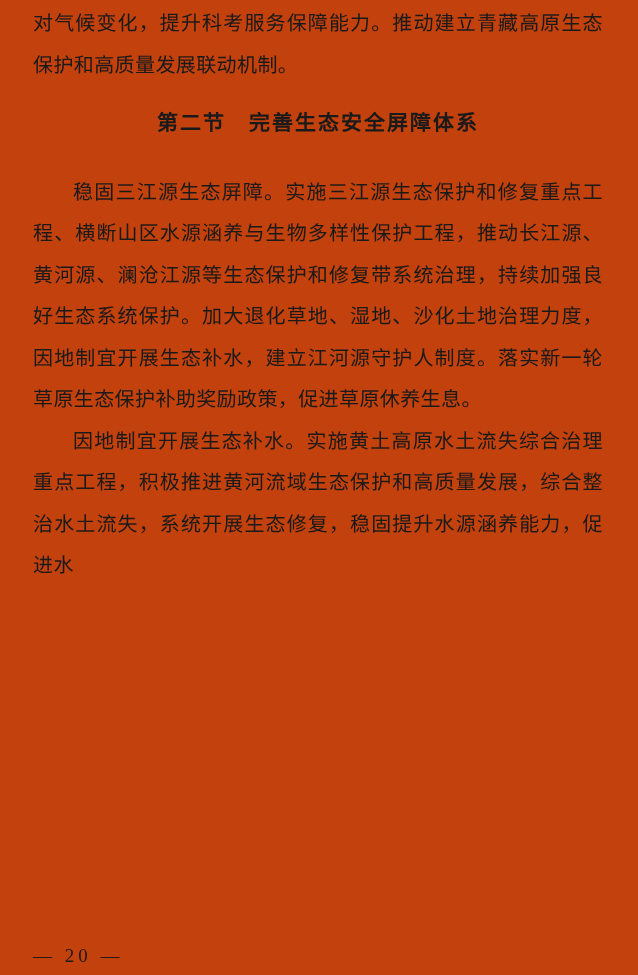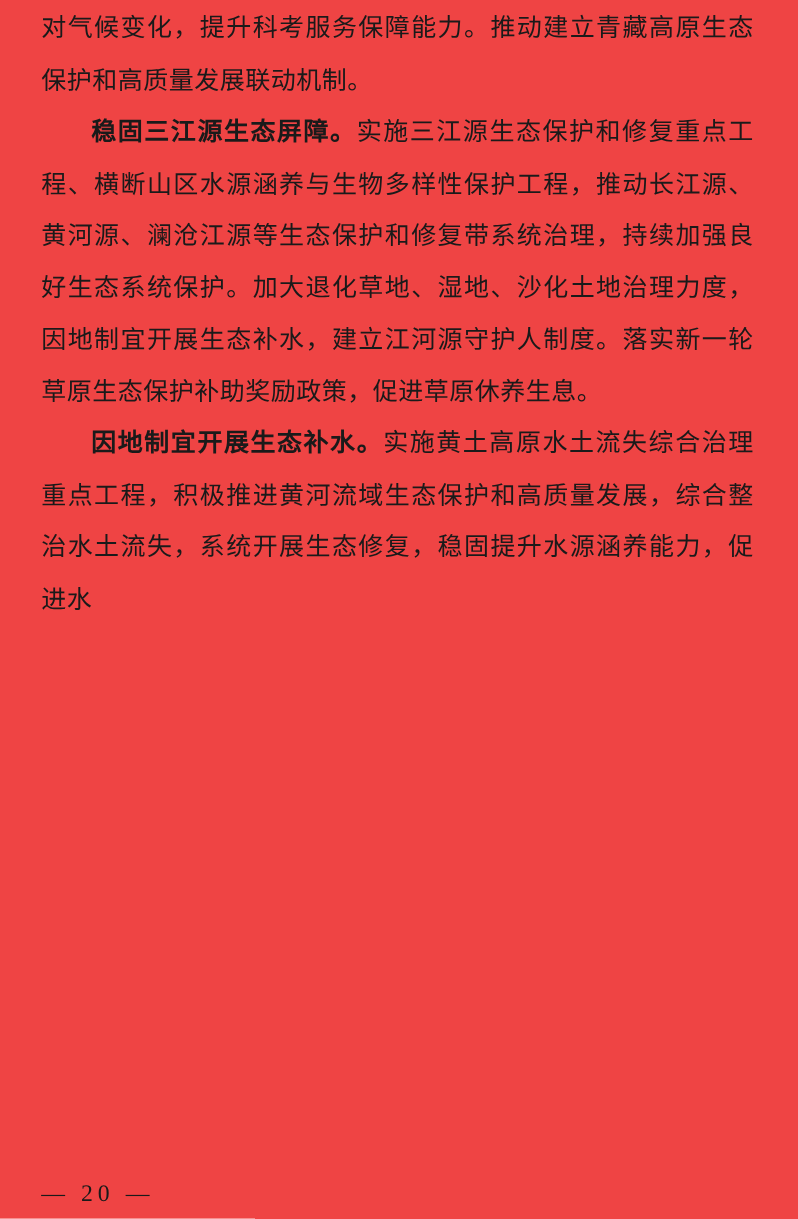--- a/index.html
+++ b/index.html
@@ -4,21 +4,21 @@
 <style>
   html, body {
     margin: 0;
     padding: 0;
     background: #ffffff;
   }
   .page {
     position: relative;
     width: 638px;
     height: 975px;
-    background: #ef4444;
+    background: #c2410c;
     color: #1a1a1a;
     font-family: "Liberation Serif", "DejaVu Serif", serif;
     overflow: hidden;
     box-sizing: border-box;
   }
   .content {
     padding: 3px 35px 0 33px;
   }
   .body-par {
     margin: 0;
@@ -26,21 +26,21 @@
     line-height: 41.5px;
     letter-spacing: 0.4px;
     text-align: justify;
     text-justify: inter-character;
     word-break: break-all;
   }
   .indent {
     text-indent: 2em;
   }
   .lead {
-    font-weight: 700;
+    font-weight: 400;
   }
   .section-heading {
     margin: 17px 0 27px 0;
     font-size: 21px;
     font-weight: 700;
     line-height: 41.5px;
     letter-spacing: 2px;
     text-align: center;
   }
   .page-number {
@@ -54,20 +54,21 @@
   }
 </style>
 </head>
 <body>
 
 <div class="page">
   <div class="content">
 
     <p class="body-par">对气候变化，提升科考服务保障能力。推动建立青藏高原生态保护和高质量发展联动机制。</p>
 
+    <h2 class="section-heading">第二节　完善生态安全屏障体系</h2>
 
 
     <p class="body-par indent"><span class="lead">稳固三江源生态屏障。</span><span>实施三江源生态保护和修复重点工程、横断山区水源涵养与生物多样性保护工程，推动长江源、黄河源、澜沧江源等生态保护和修复带系统治理，持续加强良好生态系统保护。加大退化草地、湿地、沙化土地治理力度，因地制宜开展生态补水，建立江河源守护人制度。落实新一轮草原生态保护补助奖励政策，促进草原休养生息。</span></p>
 
 
     <p class="body-par indent"><span class="lead">因地制宜开展生态补水。</span><span>实施黄土高原水土流失综合治理重点工程，积极推进黄河流域生态保护和高质量发展，综合整治水土流失，系统开展生态修复，稳固提升水源涵养能力，促进水</span></p>
 
   </div>
 
   <div class="page-number">— 20 —</div>

